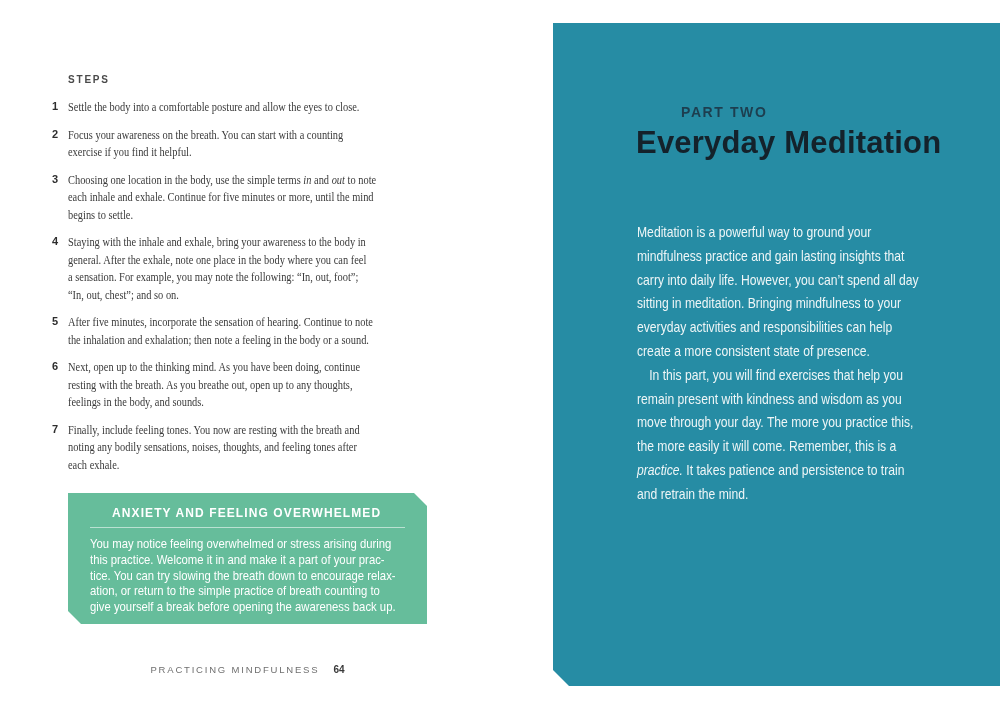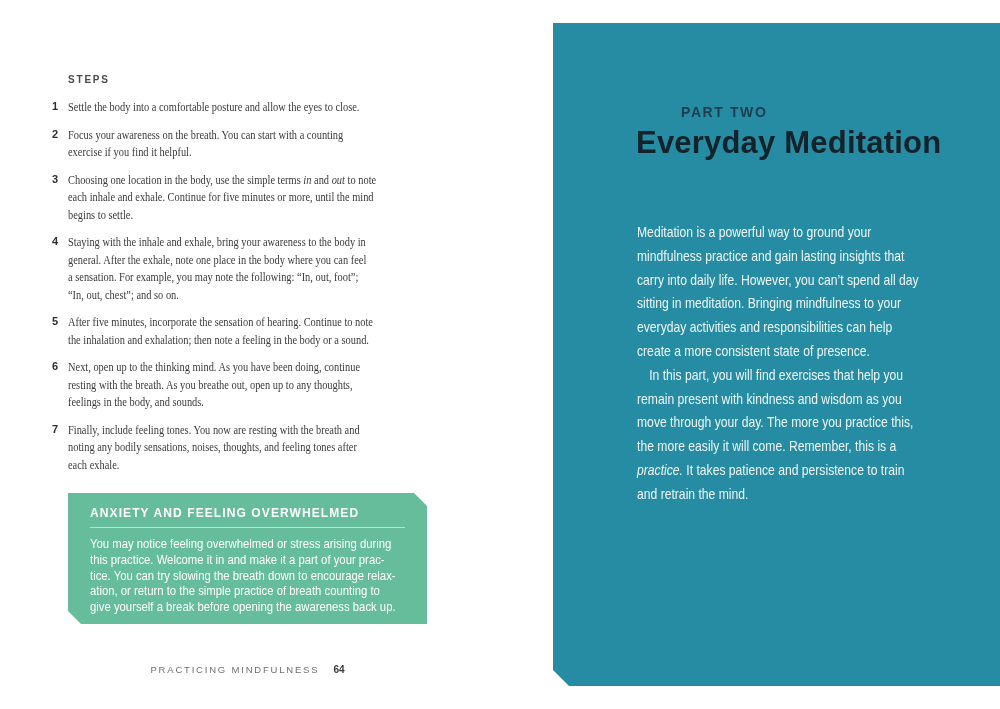--- a/index.html
+++ b/index.html
@@ -15,21 +15,21 @@
   .step-num{flex:0 0 16px;font-size:11px;font-weight:bold;color:#2e2e2e;
             line-height:17.5px;}
   .step-lines{font-family:"Liberation Serif",serif;font-size:13px;color:#3a3a3a;
               line-height:17.5px;transform:scaleX(0.80);transform-origin:left top;}
   .step-lines .ln{white-space:nowrap;}
 
   .callout{position:absolute;left:68px;top:481px;width:359px;height:131px;
            background:#66bd9b;box-sizing:border-box;padding:13px 22px 0 22px;
            clip-path:polygon(0 0,calc(100% - 13px) 0,100% 13px,100% 100%,13px 100%,0 calc(100% - 13px));}
   .callout-title{font-size:12px;font-weight:bold;letter-spacing:1.1px;color:#ffffff;
-                 margin-bottom:7px;white-space:nowrap;}
+                 margin-bottom:7px;white-space:nowrap;margin-left:22px;}
   .callout-rule{border:none;border-top:1px solid rgba(255,255,255,0.55);margin:0 0 8px 0;}
   .callout-lines{font-size:13px;color:#ffffff;line-height:15.8px;
                  transform:scaleX(0.87);transform-origin:left top;}
   .callout-lines .ln{white-space:nowrap;}
 
   .footer{position:absolute;left:68px;top:652px;width:359px;display:flex;
           justify-content:center;align-items:flex-start;gap:14px;}
   .footer-title{font-size:9.5px;letter-spacing:1.8px;color:#6f6f6f;}
   .footer-page{font-size:10px;font-weight:bold;color:#3a3a3a;}
 

